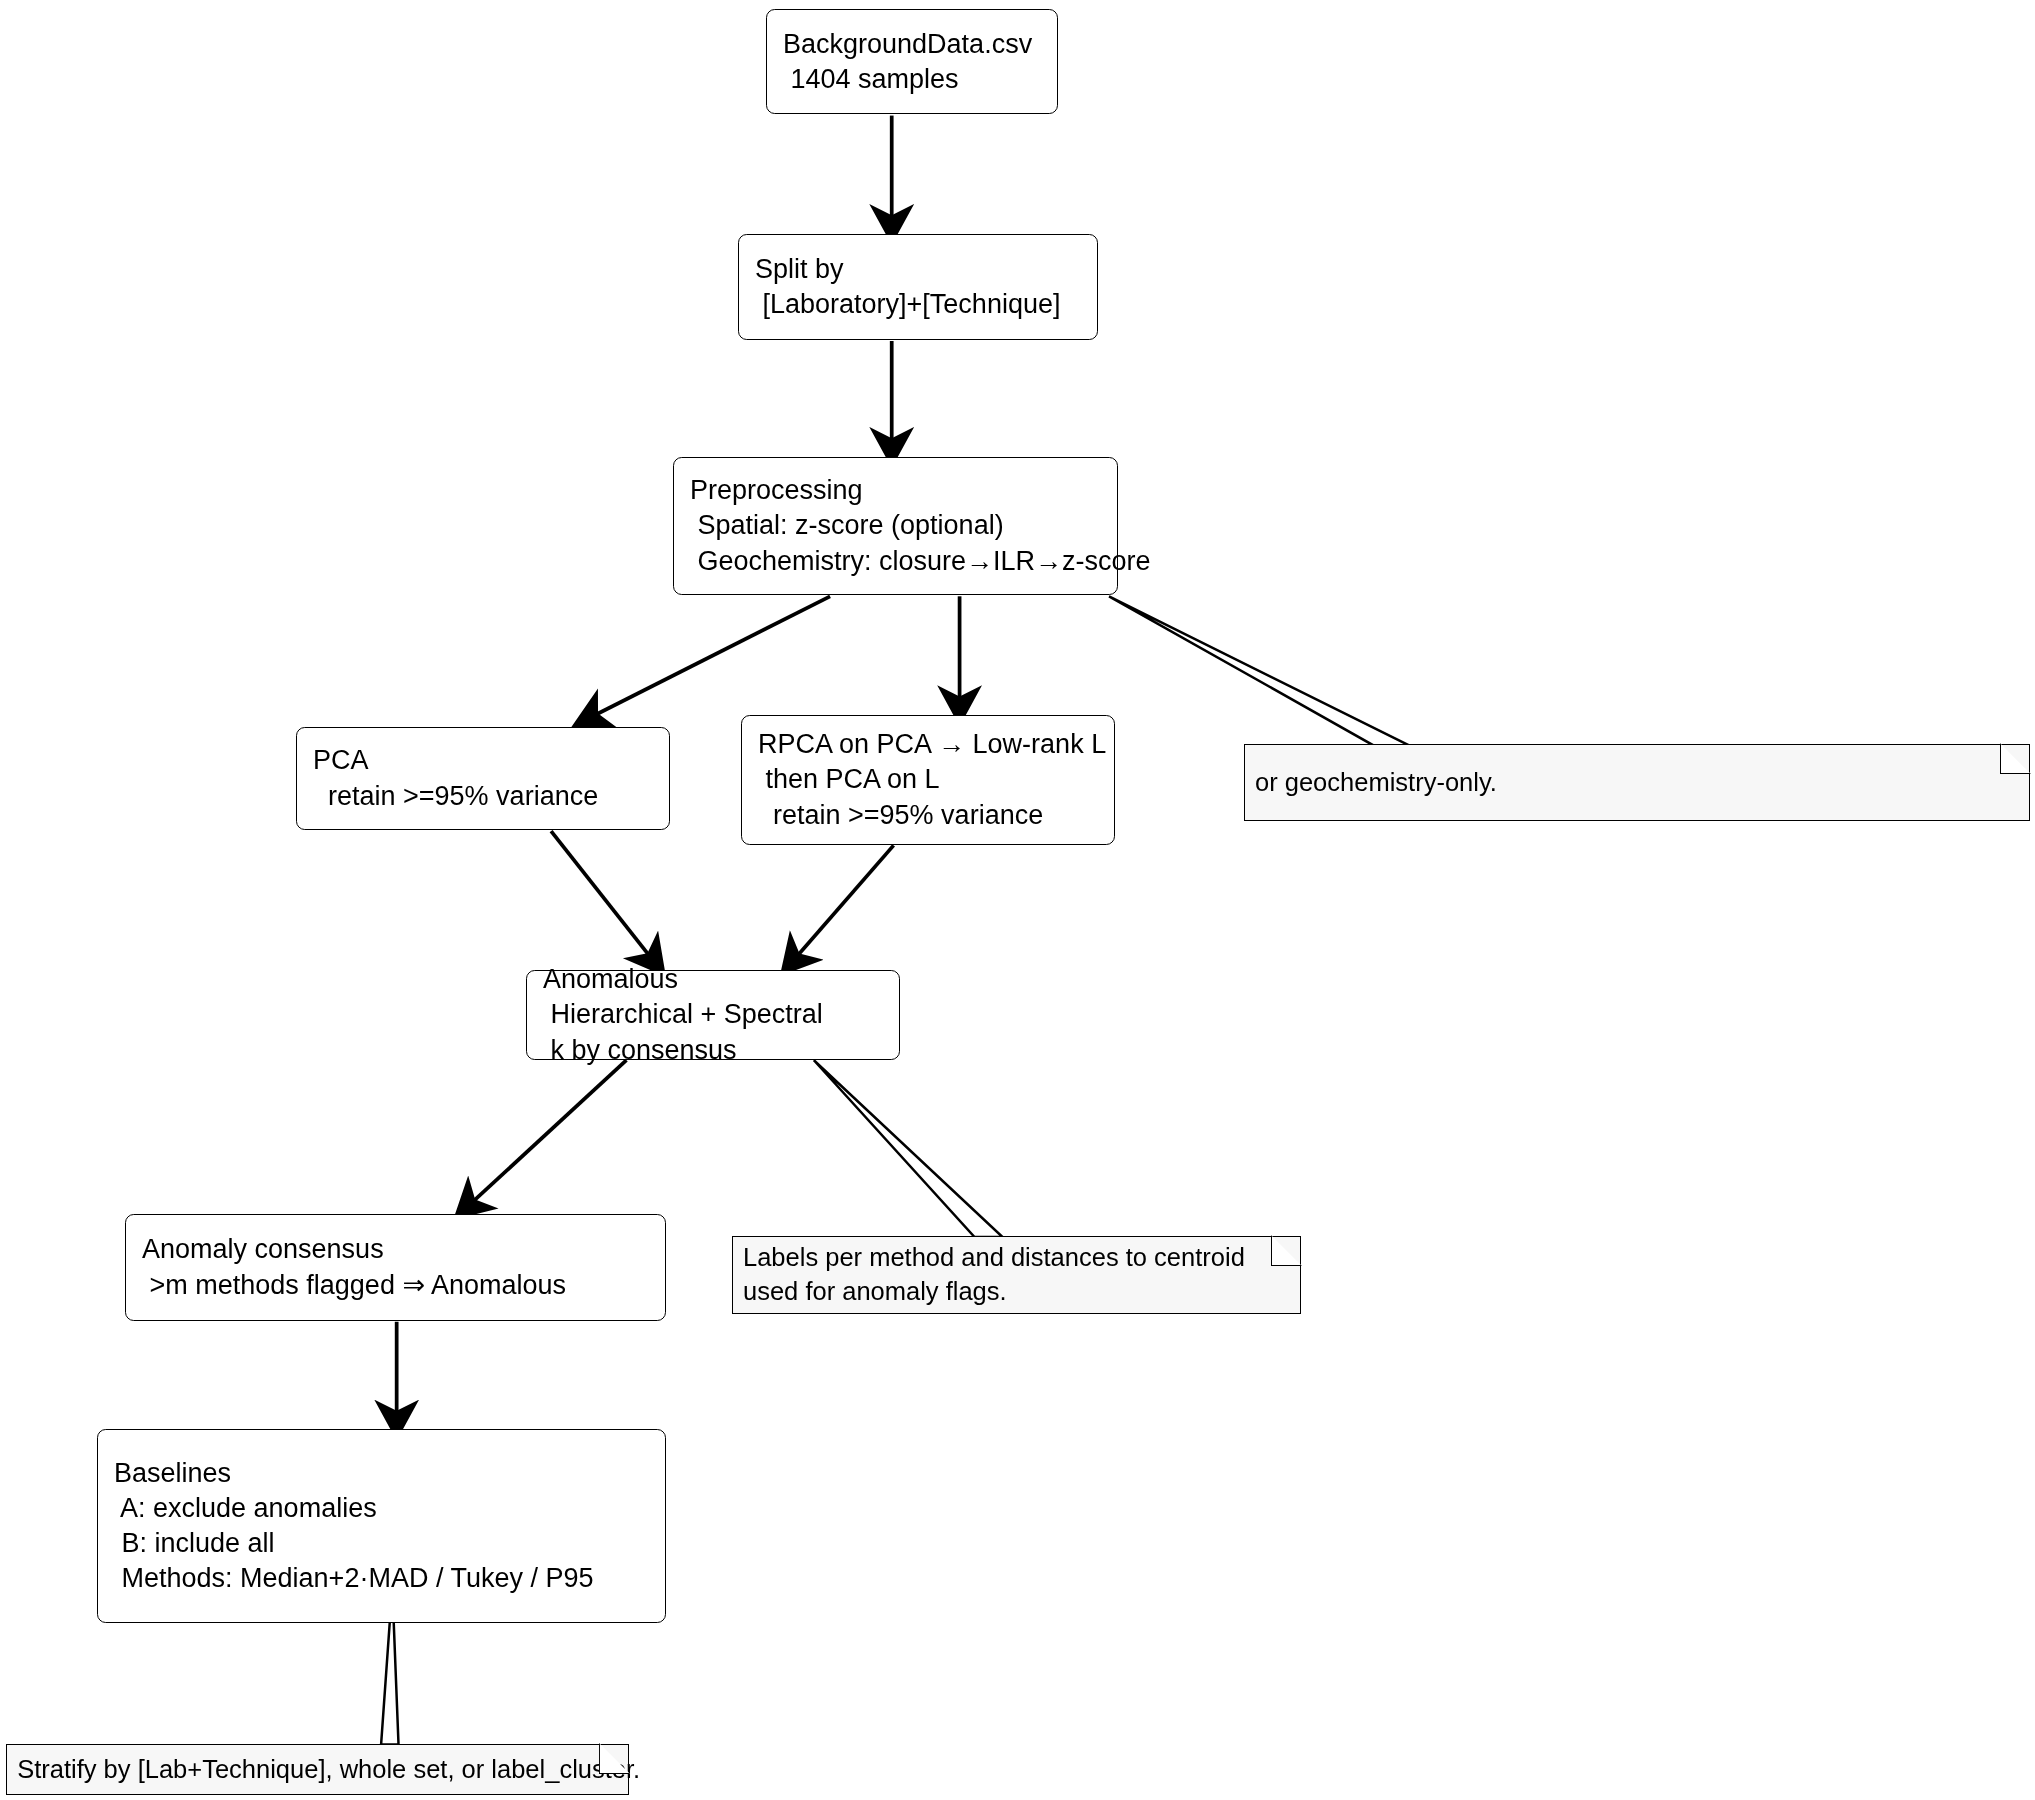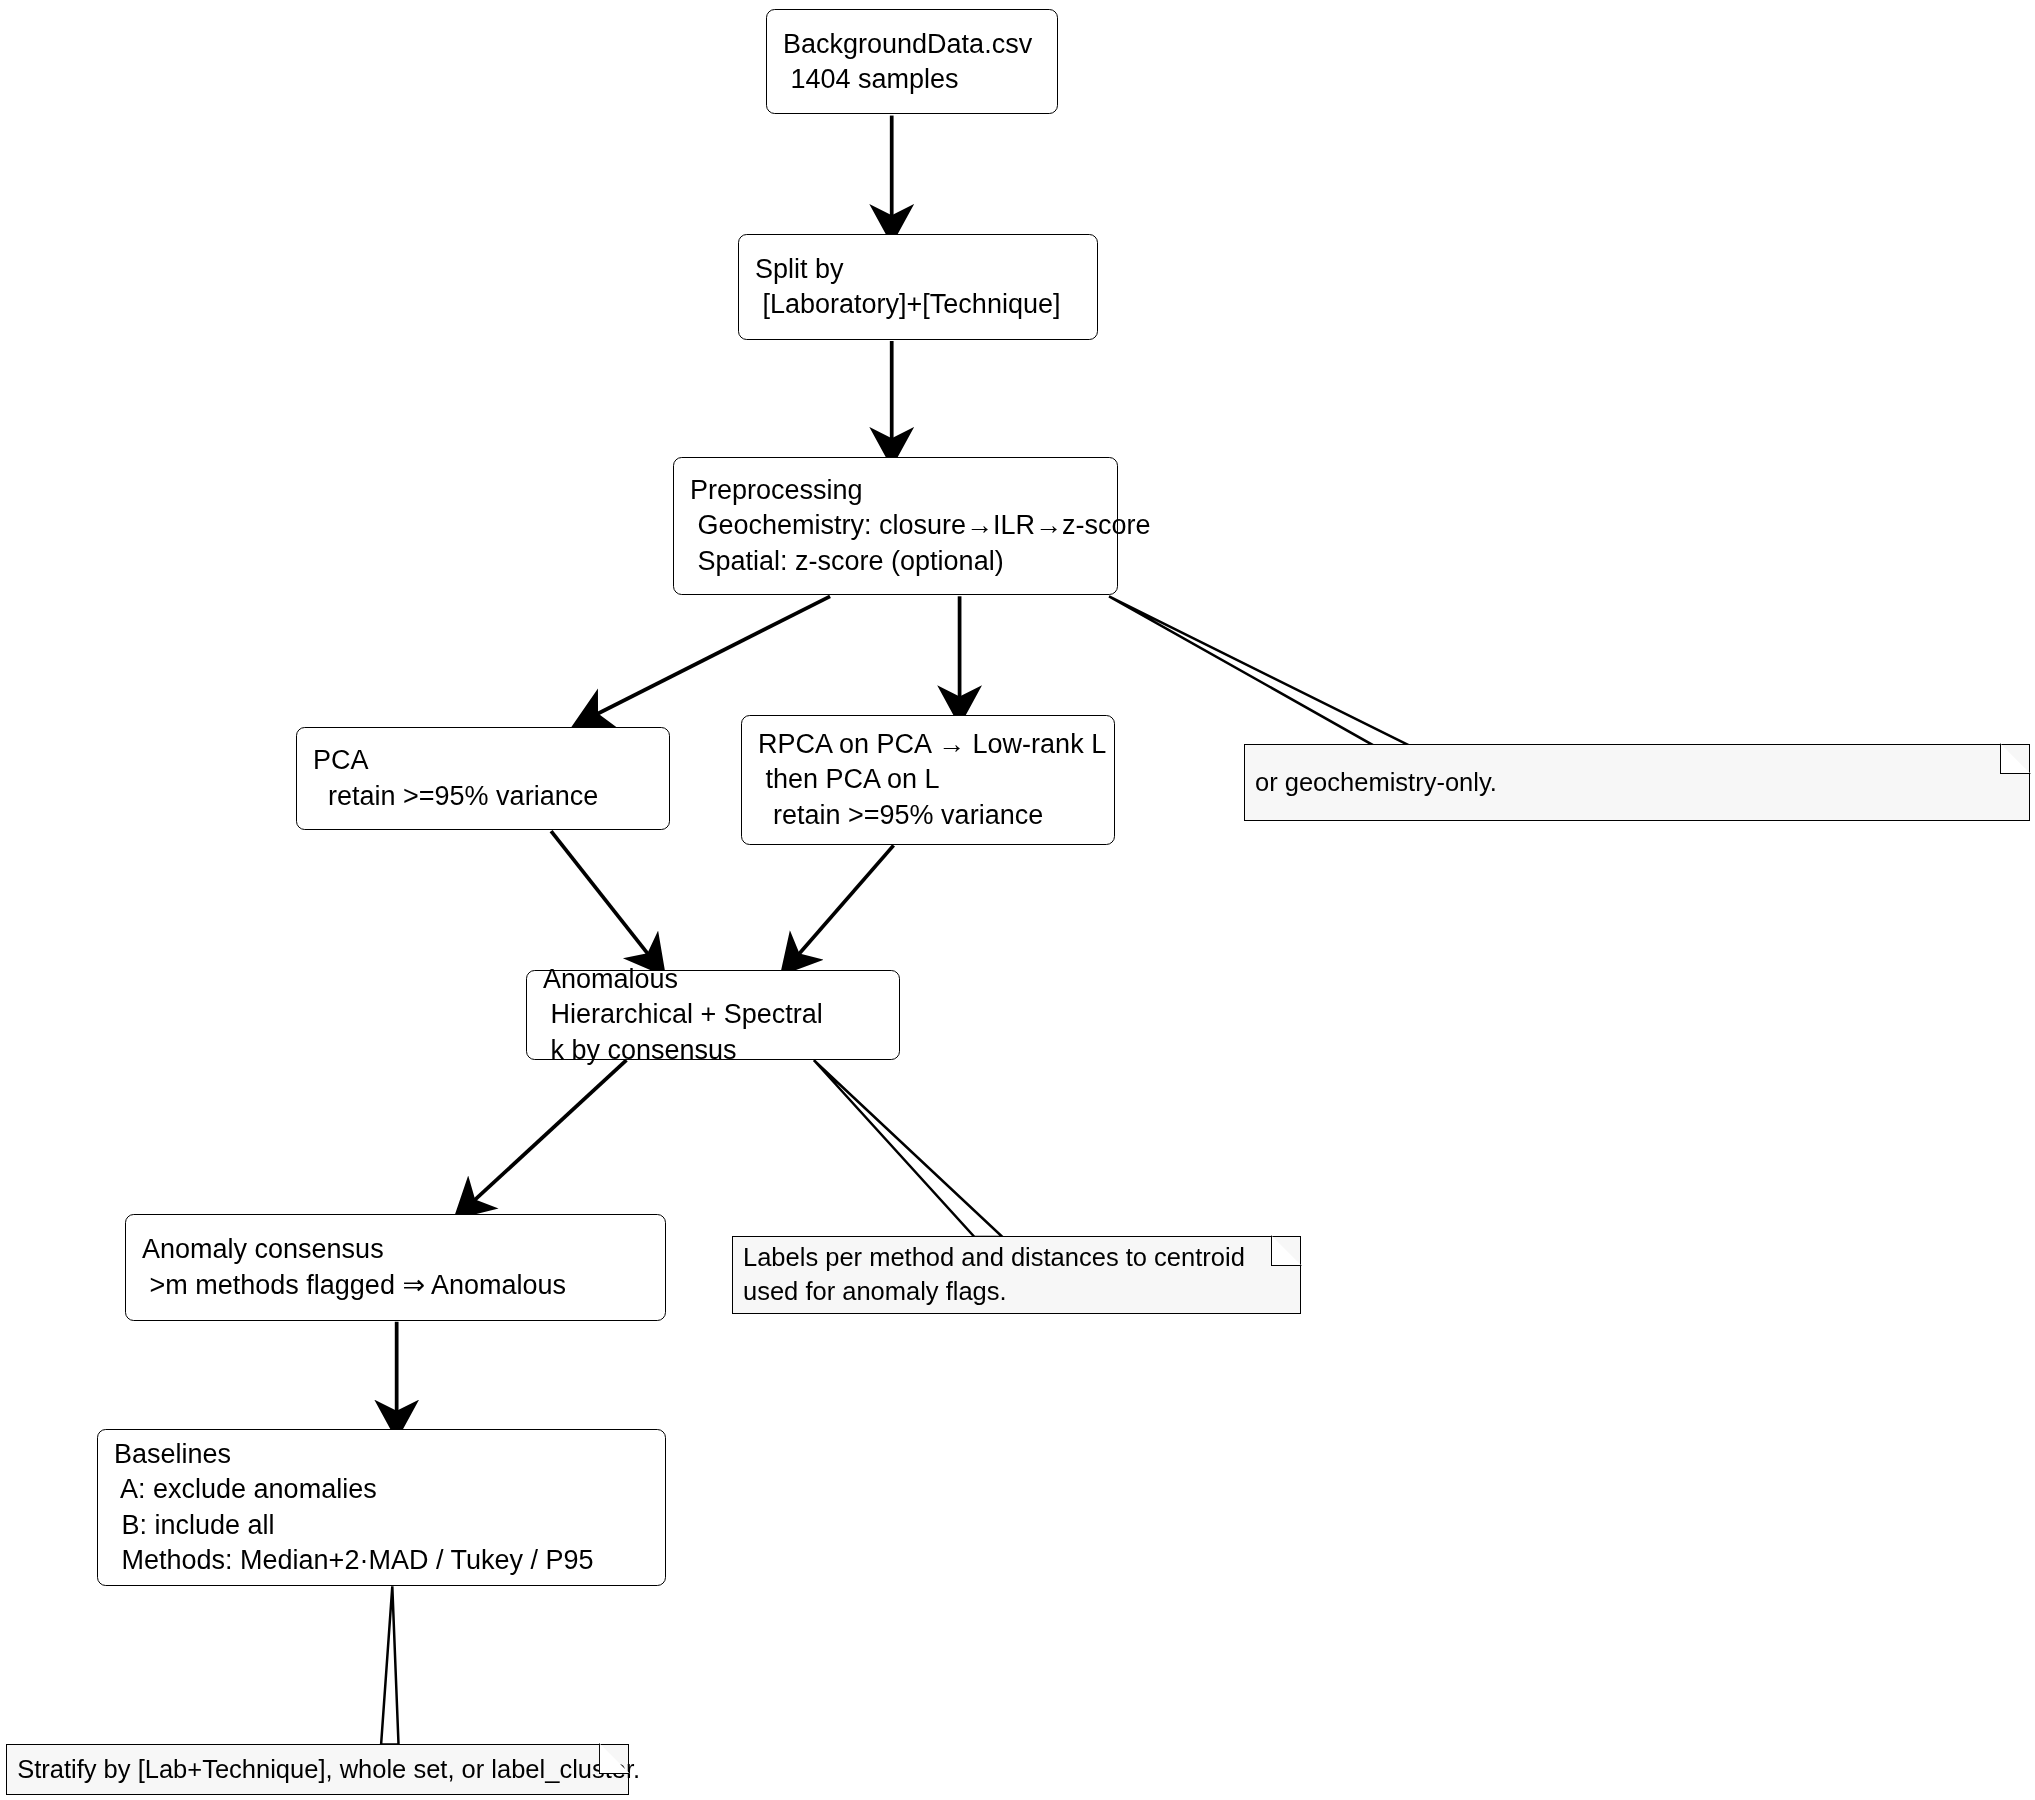--- a/index.html
+++ b/index.html
@@ -97,22 +97,22 @@
     <div class="line"> 1404 samples</div>
   </div>
 
   <div class="node" style="left:738px;top:234px;width:360px;height:106px;">
     <div class="line">Split by</div>
     <div class="line"> [Laboratory]+[Technique]</div>
   </div>
 
   <div class="node" style="left:673px;top:457px;width:445px;height:138px;">
     <div class="line">Preprocessing</div>
+    <div class="line"> Spatial: z-score (optional)</div>
     <div class="line"> Geochemistry: closure→ILR→z-score</div>
-    <div class="line"> Spatial: z-score (optional)</div>
   </div>
 
   <div class="node" style="left:296px;top:727px;width:374px;height:103px;">
     <div class="line">PCA</div>
     <div class="line">  retain &gt;=95% variance</div>
   </div>
 
   <div class="node" style="left:741px;top:715px;width:374px;height:130px;">
     <div class="line">RPCA on PCA → Low-rank L</div>
     <div class="line"> then PCA on L</div>
@@ -123,21 +123,21 @@
     <div class="line">Anomalous</div>
     <div class="line"> Hierarchical + Spectral</div>
     <div class="line"> k by consensus</div>
   </div>
 
   <div class="node" style="left:125px;top:1214px;width:541px;height:107px;">
     <div class="line">Anomaly consensus</div>
     <div class="line"> &gt;m methods flagged ⇒ Anomalous</div>
   </div>
 
-  <div class="node" style="left:97px;top:1429px;width:569px;height:157px;">
+  <div class="node" style="left:97px;top:1429px;width:569px;height:194px;">
     <div class="line">Baselines</div>
     <div class="line"> A: exclude anomalies</div>
     <div class="line"> B: include all</div>
     <div class="line"> Methods: Median+2·MAD / Tukey / P95</div>
   </div>
 
   <div class="note" style="left:1244px;top:744px;width:786px;height:77px;">
     <span class="fold2"></span>
     <div class="line">or geochemistry-only.</div>
   </div>

